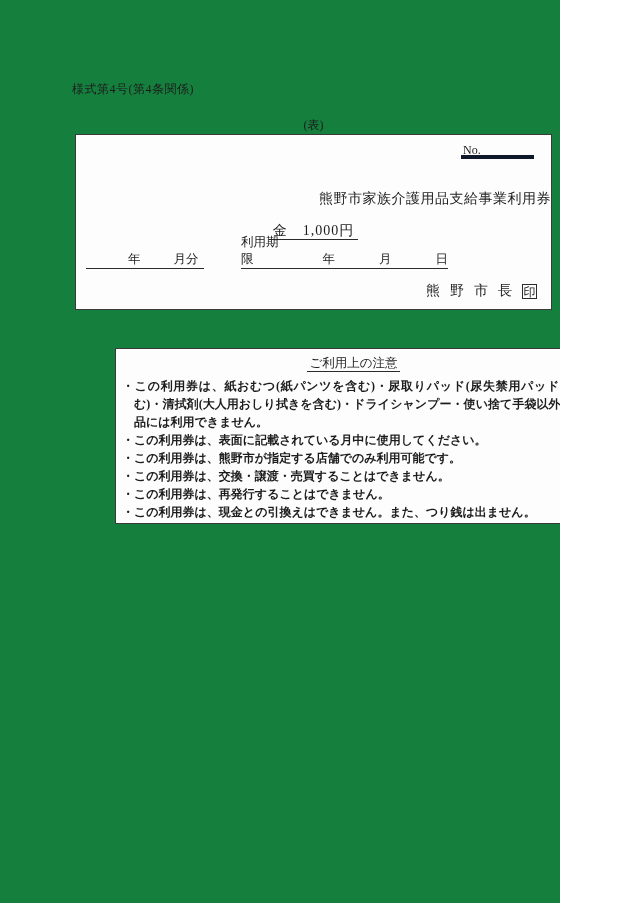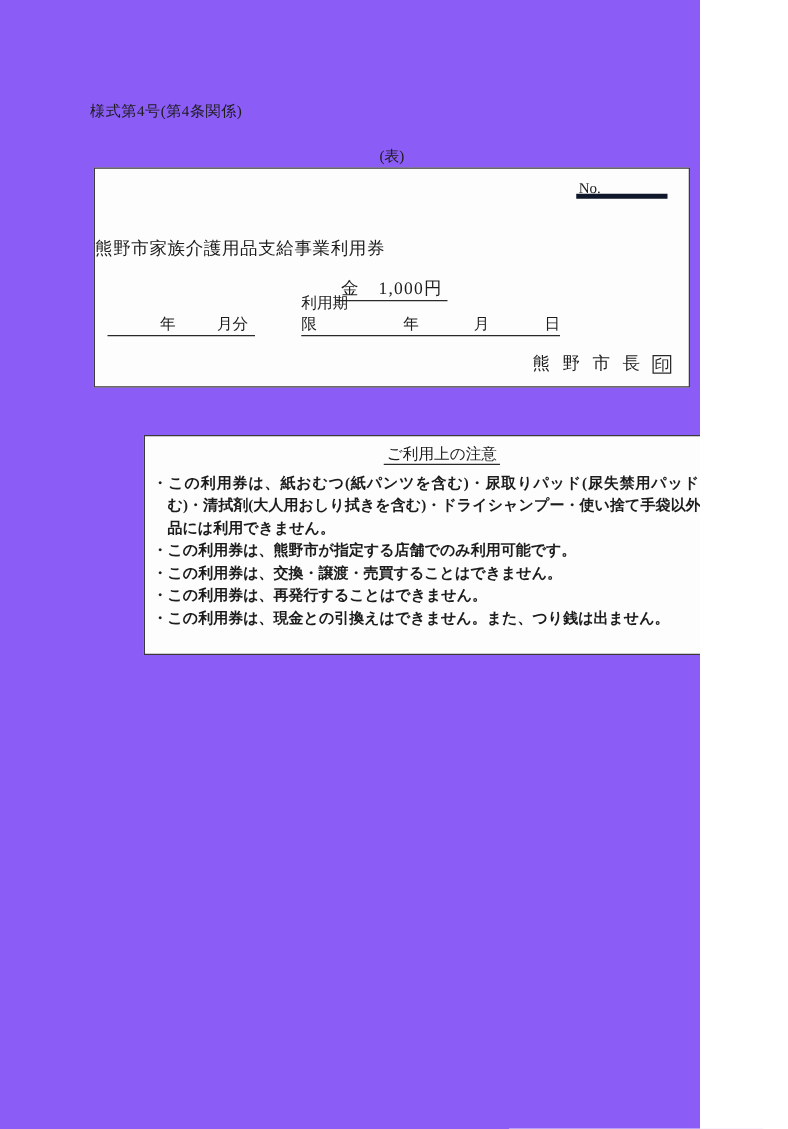--- a/index.html
+++ b/index.html
@@ -4,21 +4,21 @@
 <style>
   html, body {
     margin: 0;
     padding: 0;
     background: #ffffff;
   }
   .page {
     position: relative;
     width: 560px;
     height: 903px;
-    background: #8b5cf6;
+    background: #15803d;
     font-family: "Liberation Serif", "DejaVu Serif", serif;
     color: #1c1c1c;
     overflow: hidden;
   }
   .form-number {
     position: absolute;
     left: 72px;
     top: 81px;
     font-size: 12px;
     letter-spacing: 0.5px;
@@ -55,21 +55,21 @@
     border-bottom: 4px solid #0f172a;
     font-size: 12px;
     padding-left: 2px;
     box-sizing: border-box;
   }
   .ticket-title {
     position: absolute;
     top: 55px;
     left: 0;
     width: 100%;
-    text-align: left;
+    text-align: right;
     font-size: 14px;
     letter-spacing: 0.5px;
   }
   .amount-row {
     position: absolute;
     top: 87px;
     left: 0;
     width: 100%;
     text-align: center;
     font-size: 14px;
@@ -177,20 +177,21 @@
   </div>
 
   <div class="side-label back-label">(裏)</div>
 
   <div class="ticket-box back-box">
     <div class="notice-title-row">
       <span class="underlined">ご利用上の注意</span>
     </div>
     <div class="notes-list">
       <div class="note-item">・この利用券は、紙おむつ(紙パンツを含む)・尿取りパッド(尿失禁用パッドを含む)・清拭剤(大人用おしり拭きを含む)・ドライシャンプー・使い捨て手袋以外の商品には利用できません。</div>
+      <div class="note-item">・この利用券は、表面に記載されている月中に使用してください。</div>
       <div class="note-item">・この利用券は、熊野市が指定する店舗でのみ利用可能です。</div>
       <div class="note-item">・この利用券は、交換・譲渡・売買することはできません。</div>
       <div class="note-item">・この利用券は、再発行することはできません。</div>
       <div class="note-item">・この利用券は、現金との引換えはできません。また、つり銭は出ません。</div>
     </div>
   </div>
 
 </div>
 
 </body></html>

